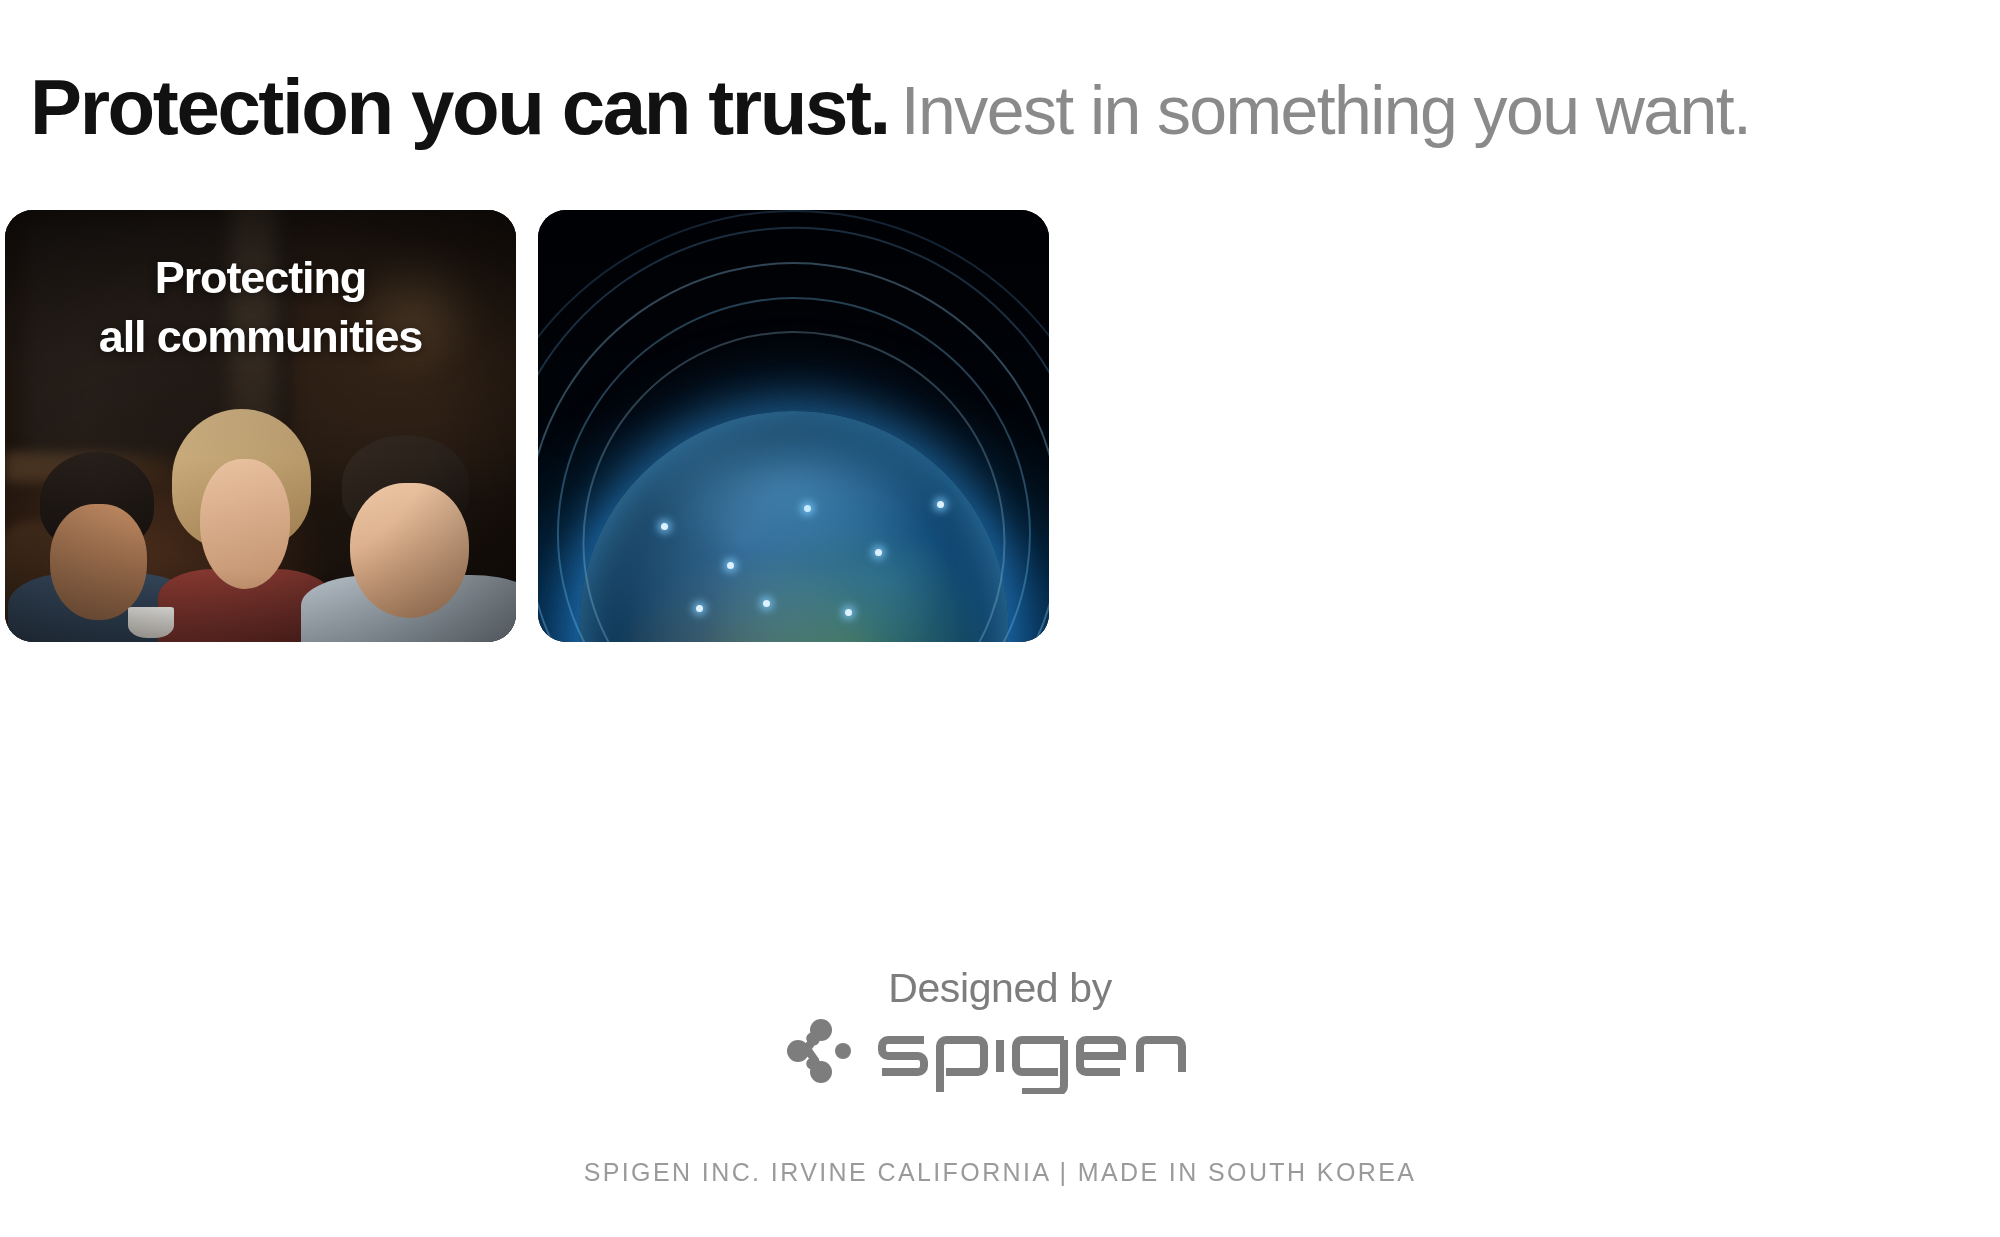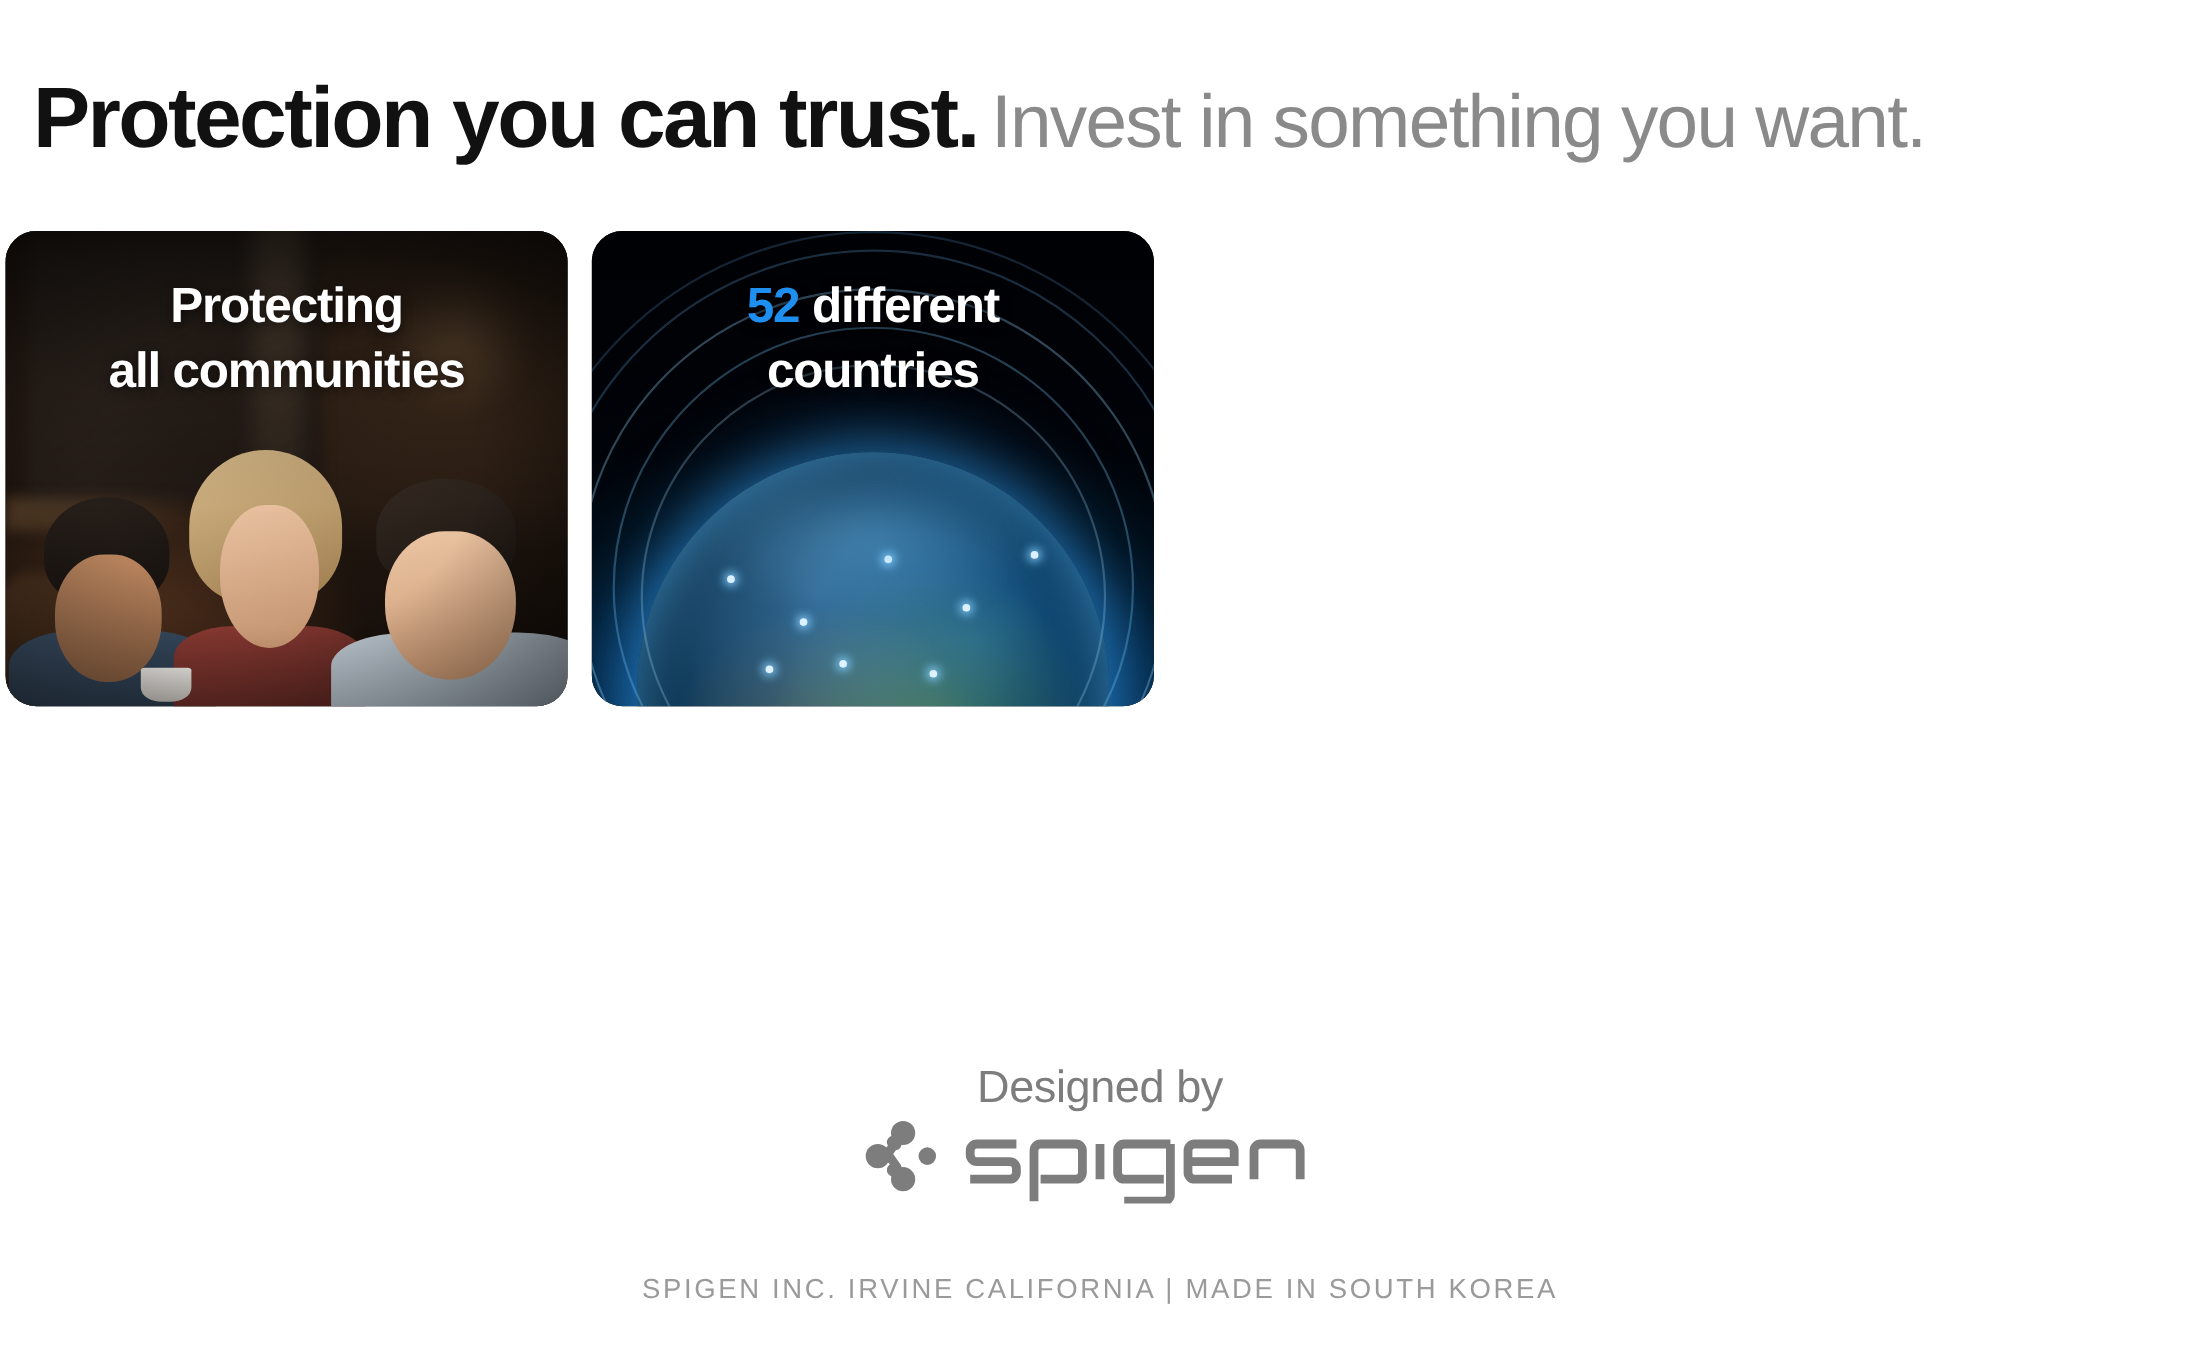--- a/index.html
+++ b/index.html
@@ -447,24 +447,20 @@
       <div class="node" style="left:24%; bottom:26%;"></div>
       <div class="node" style="left:37%; bottom:17%;"></div>
       <div class="node" style="left:52%; bottom:30%;"></div>
       <div class="node" style="left:66%; bottom:20%;"></div>
       <div class="node" style="left:78%; bottom:31%;"></div>
       <div class="node" style="left:44%; bottom:8%;"></div>
       <div class="node" style="left:60%; bottom:6%;"></div>
       <div class="node" style="left:31%; bottom:7%;"></div>
       <div class="globe-flare"></div>
     </div>
-    <div class="card-caption">
-      <span class="cap-line"><span class="accent">52</span><span> different</span></span>
-      <span class="cap-line">countries</span>
-    </div>
   </div>
 
 </div>
 
 <div class="logo-block">
   <div class="designed-by">Designed by</div>
   <div class="logo-lockup">
 
     <svg class="spigen-mark" width="72" height="80" viewBox="0 0 72 80" aria-hidden="true">
       <g fill="#7d7d7d">

